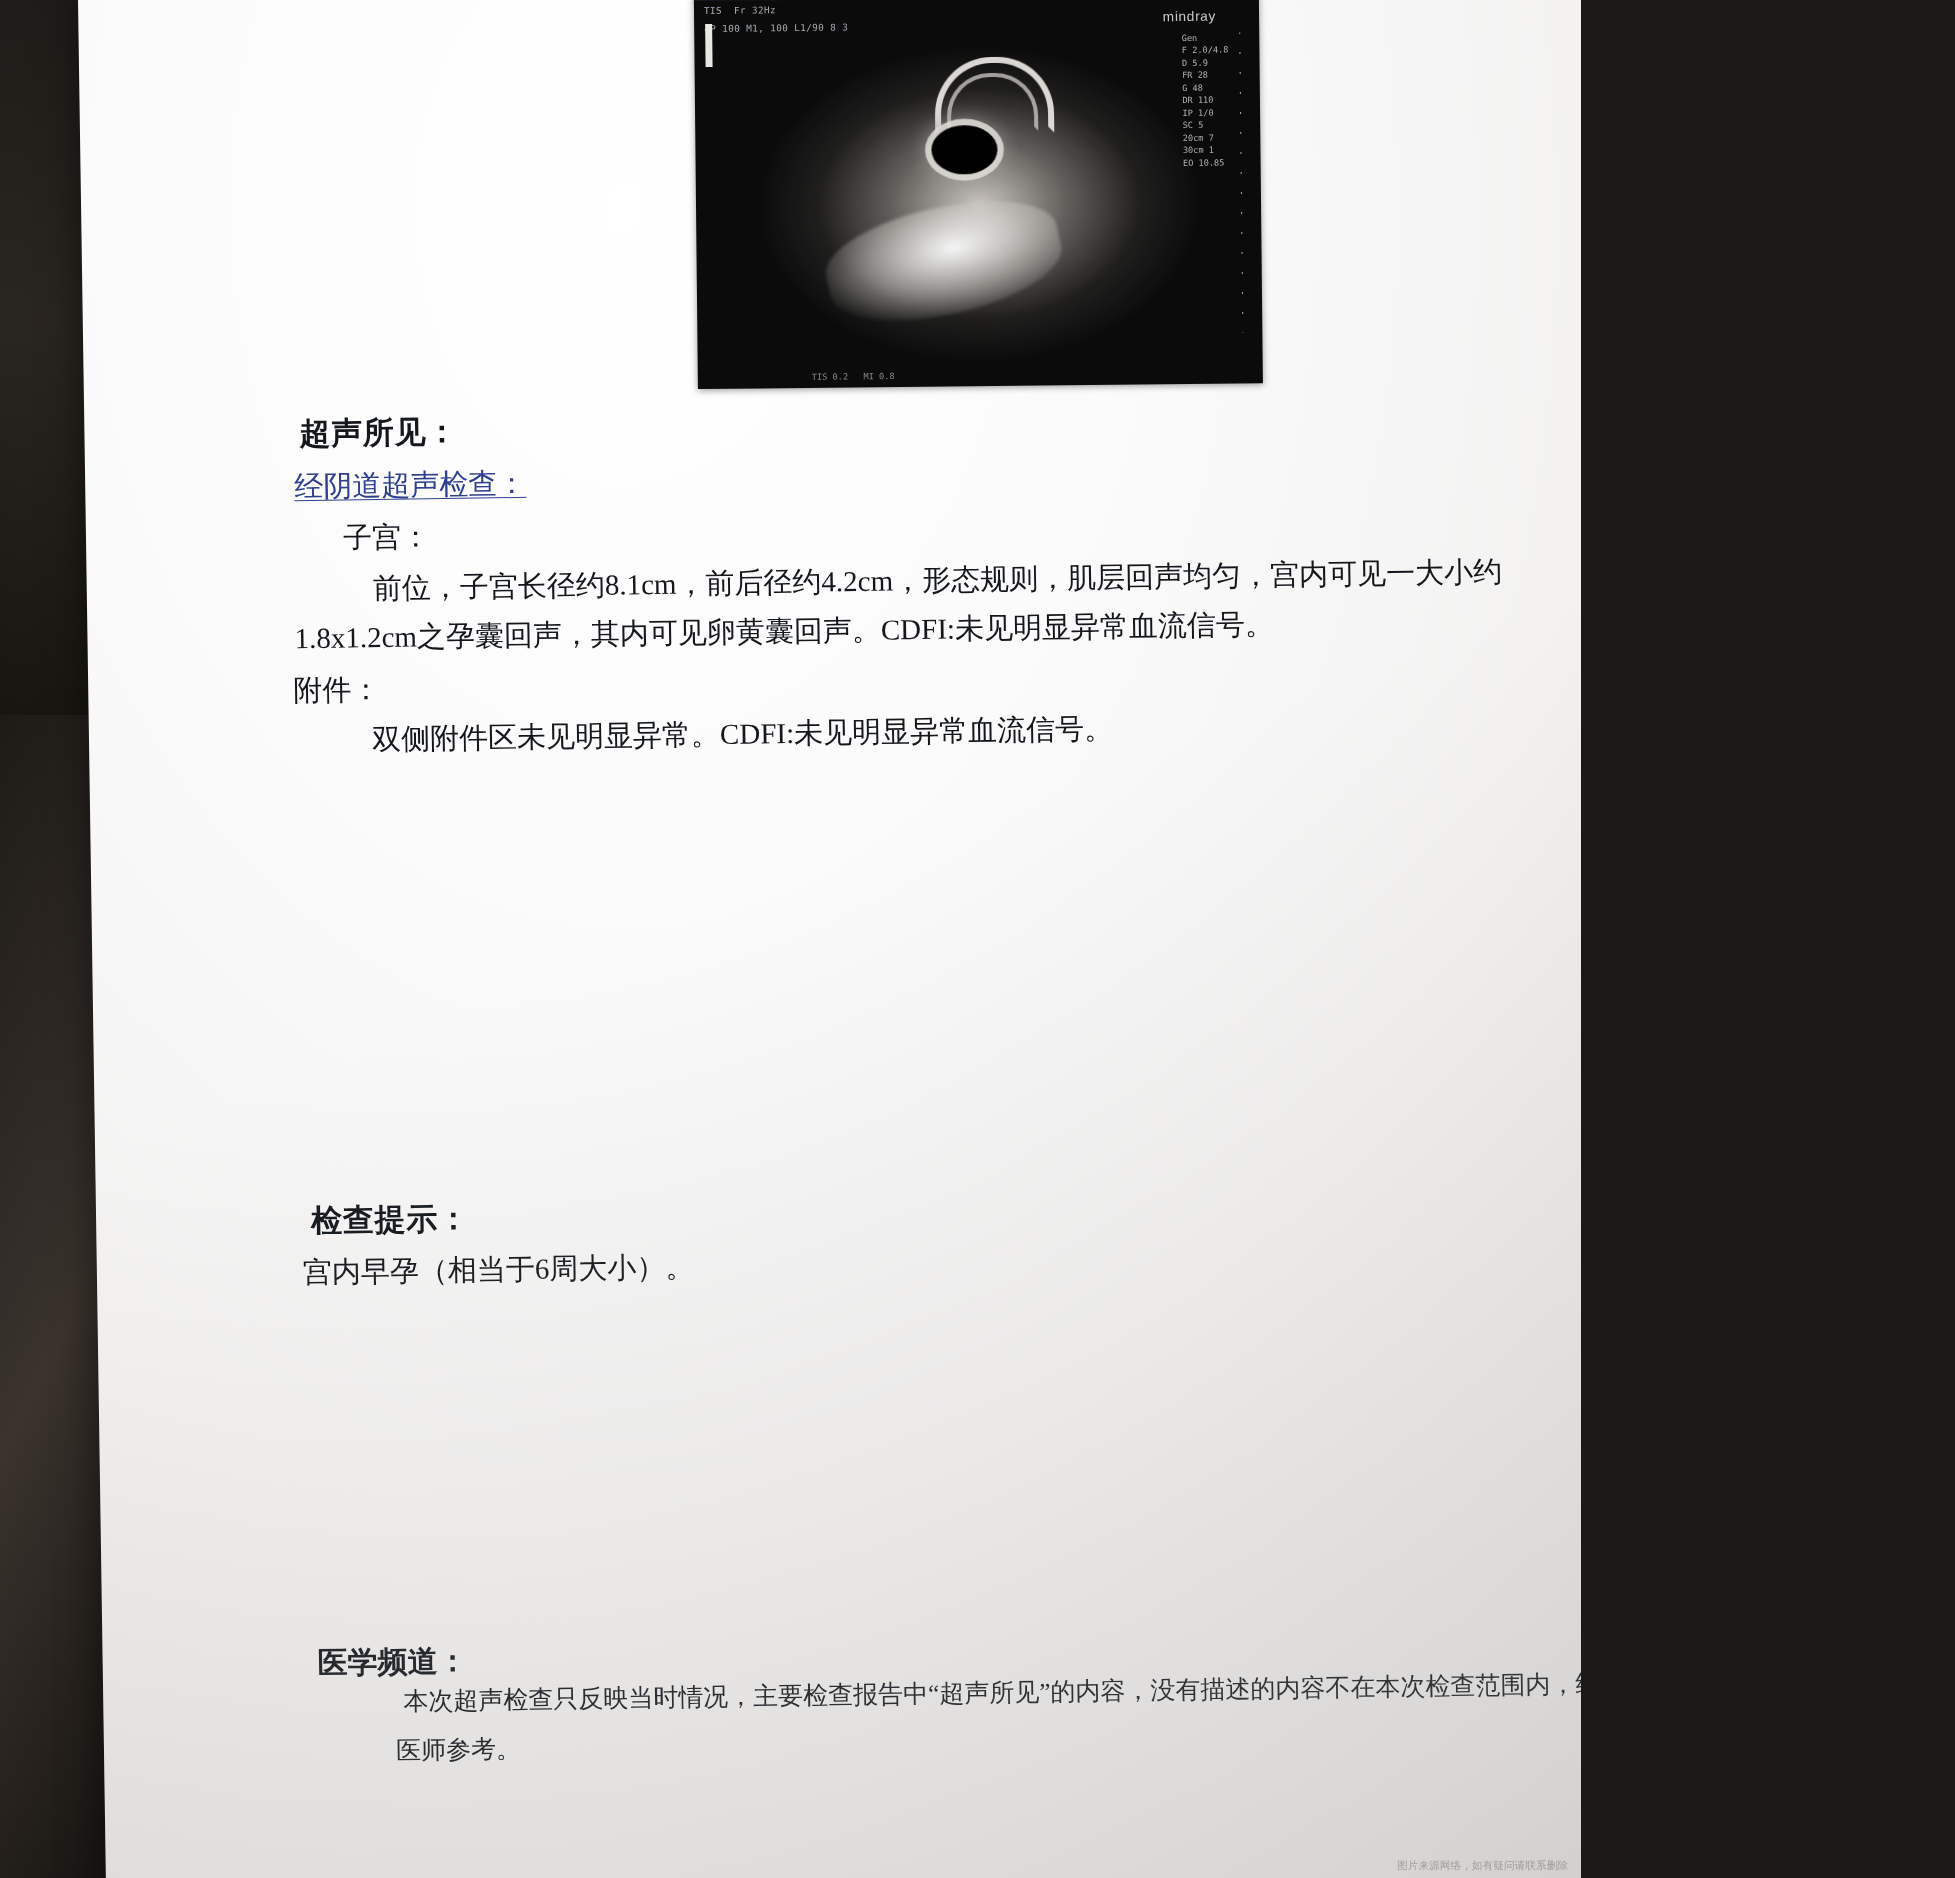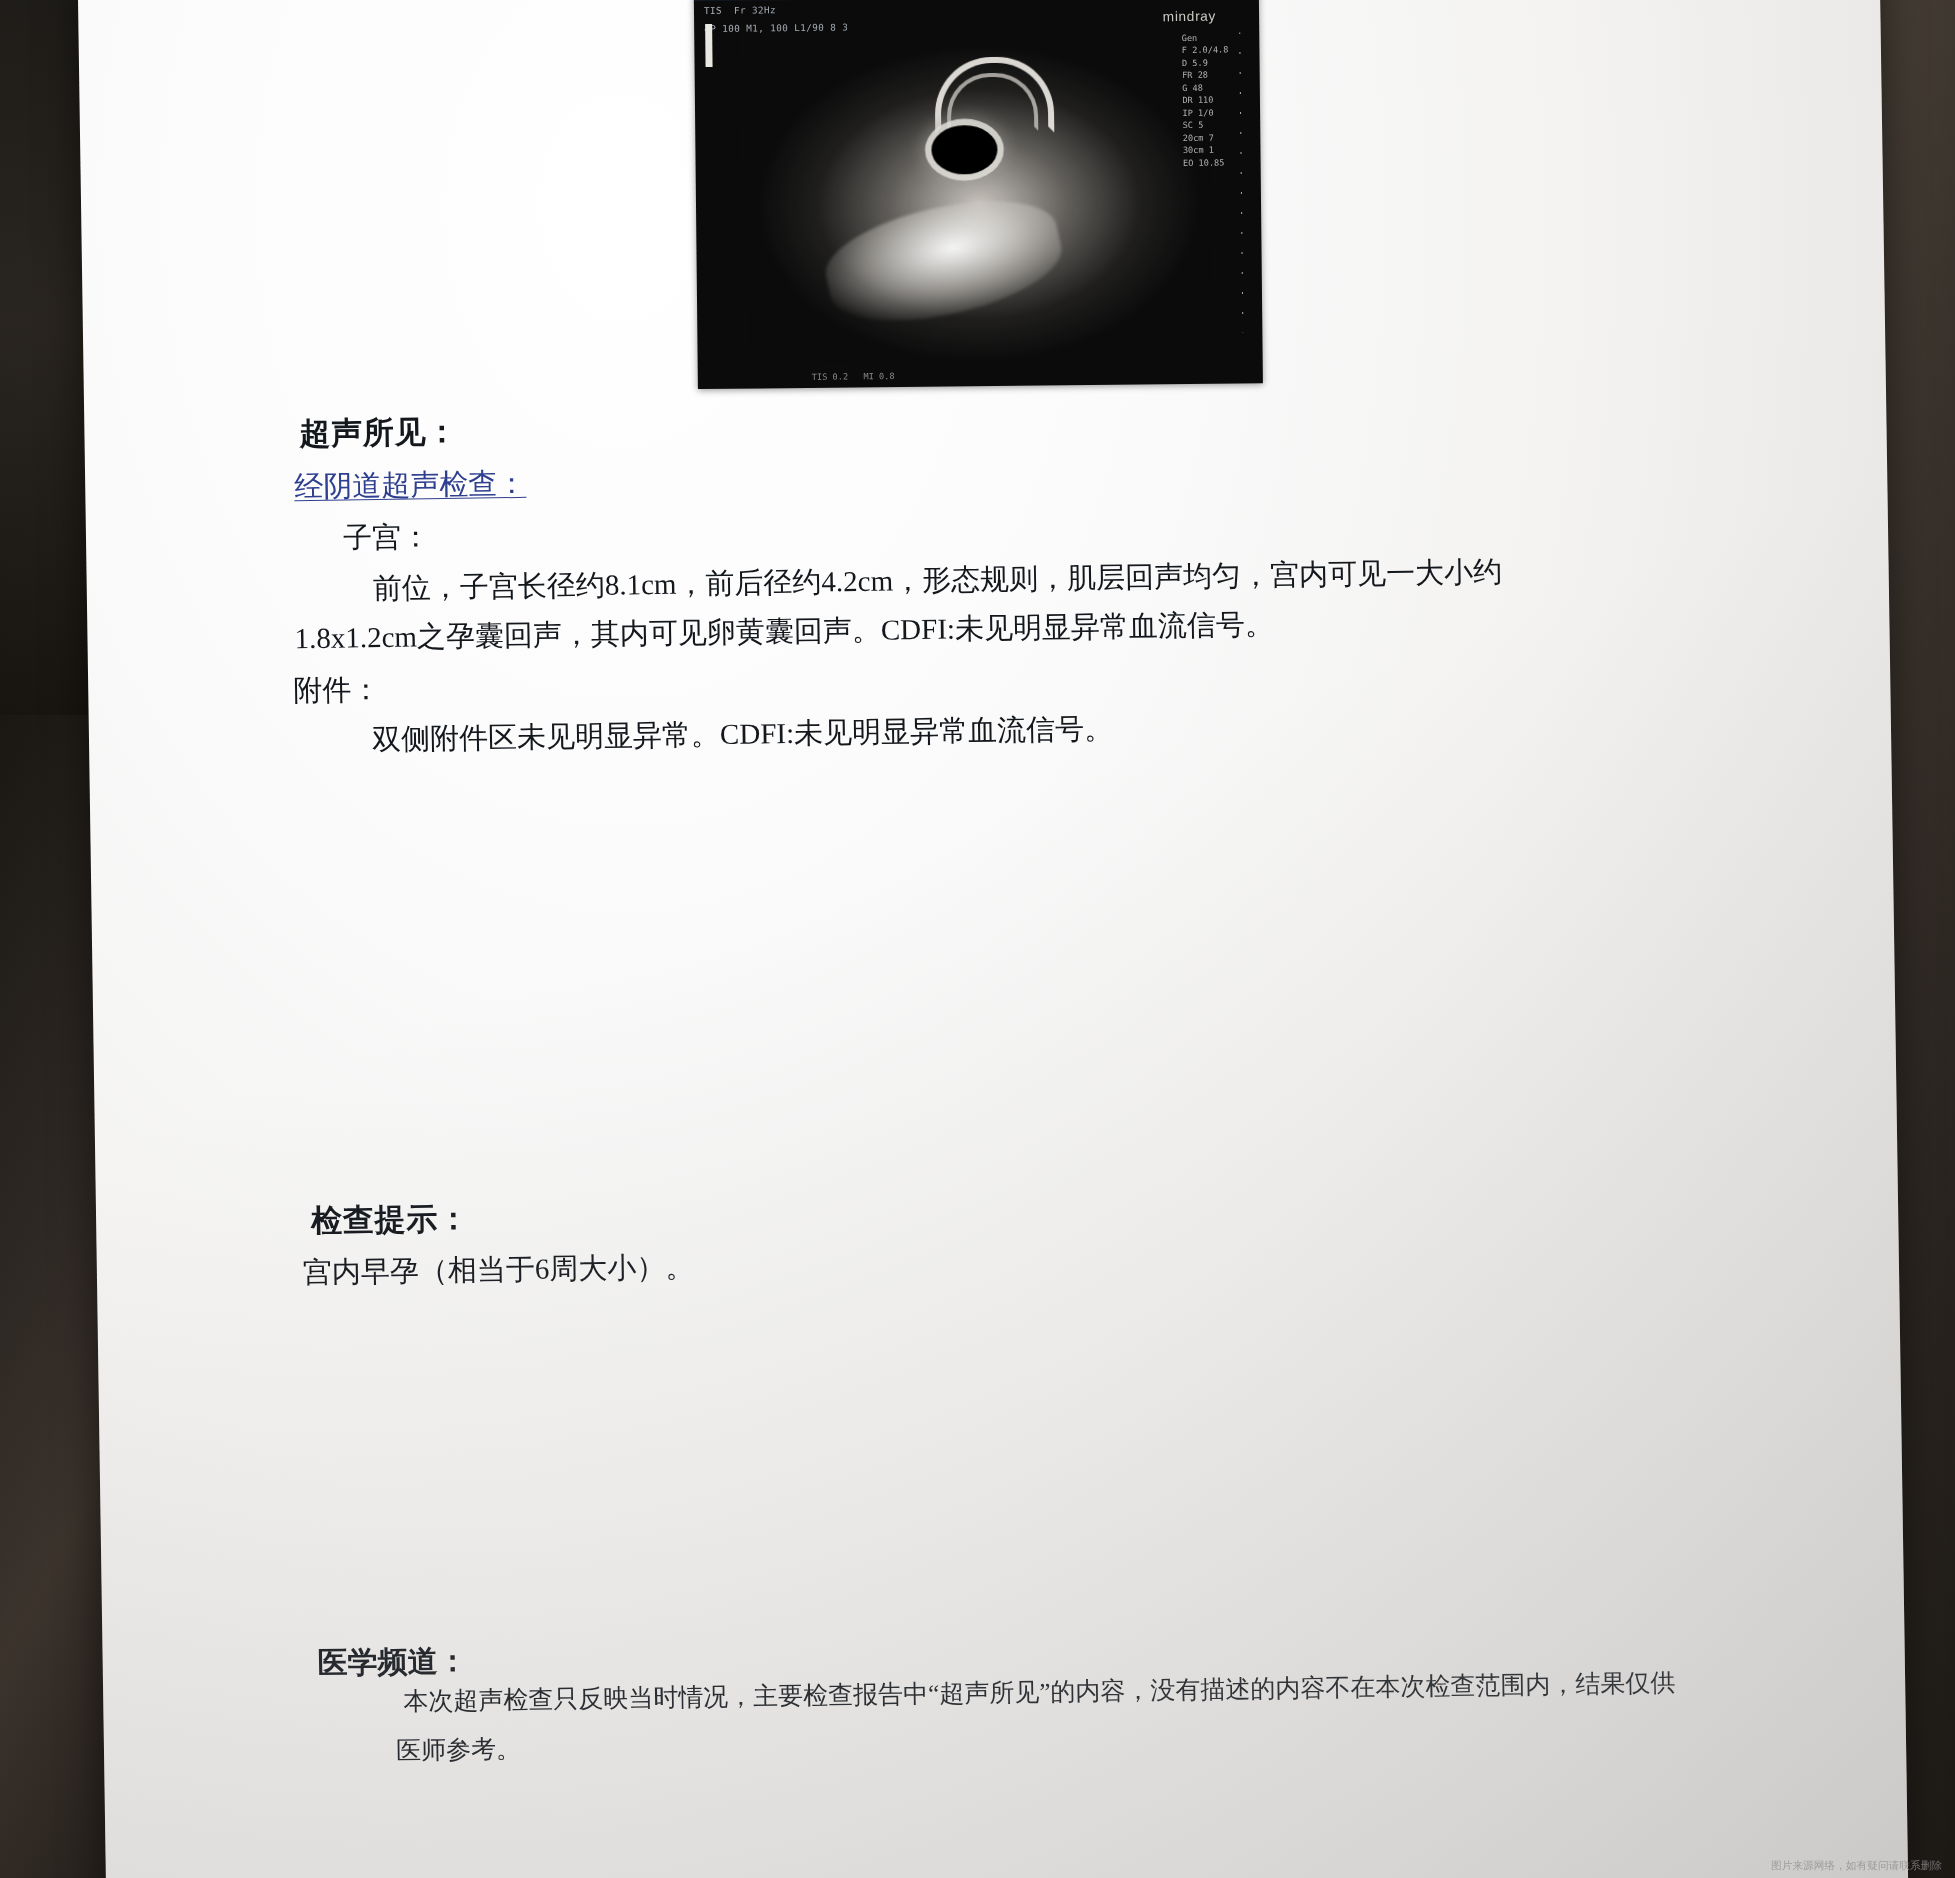--- a/index.html
+++ b/index.html
@@ -2,21 +2,21 @@
 <html style="font-size:11.4px"><head>
 <meta charset="utf-8">
 <style>
   html, body {
     margin: 0;
     padding: 0;
     background: #1b1a18;
   }
   #stage {
     position: relative;
-    width: 1955px;
+    width: 1581px;
     height: 1879px;
     overflow: hidden;
     background: #171614;
     font-family: "Liberation Serif", serif;
   }
 
   
   .bg-desk {
     position: absolute;
     inset: 0;

